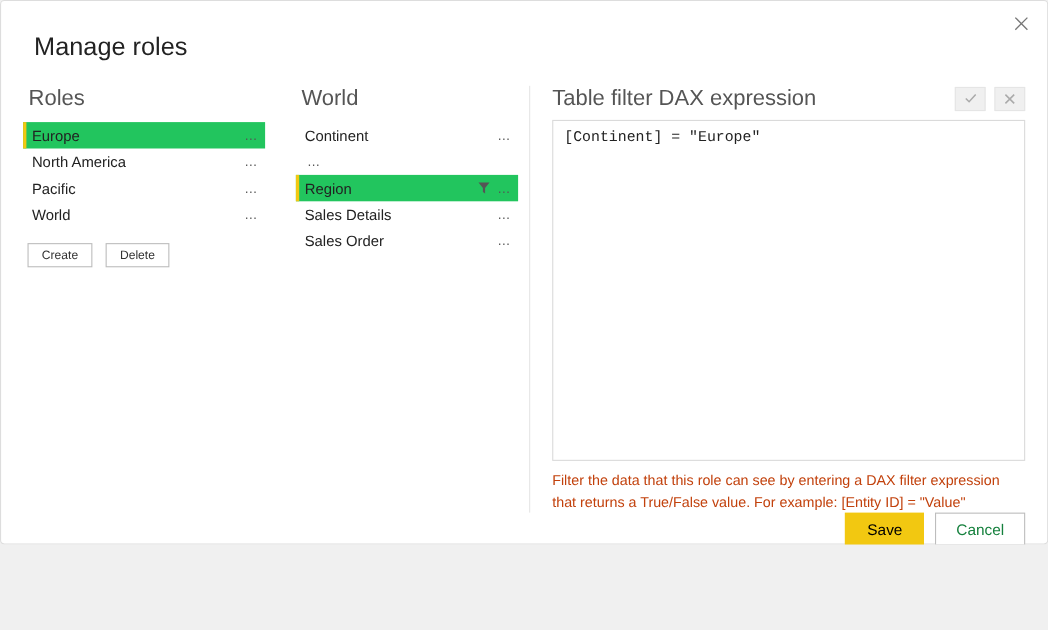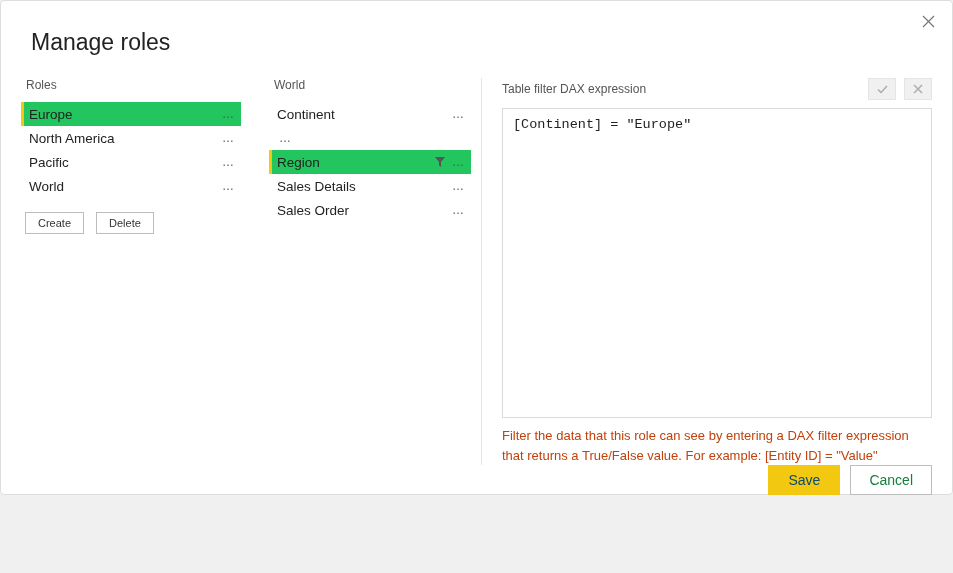--- a/index.html
+++ b/index.html
@@ -45,21 +45,21 @@
     gap: 0;
   }
   .col {
     display: flex;
     flex-direction: column;
   }
   .col-roles { width: 238px; padding-right: 18px; }
   .col-tables { width: 223px; padding-left: 10px; padding-right: 10px; border-right: 1px solid #e6e6e6; }
   .col-dax { flex: 1; padding-left: 20px; }
   .col-header {
-    font-size: 12px;
+    font-size: 20px;
     color: #555;
     font-weight: 400;
     margin: 0 0 10px 5px;
   }
   .list {
     display: flex;
     flex-direction: column;
   }
   .list-item {
     display: flex;
@@ -140,21 +140,21 @@
     display: flex;
     justify-content: flex-end;
     gap: 10px;
     margin-top: auto;
   }
   .btn-primary {
     background: #f2c811;
     border: none;
     padding: 6px 20px;
     font-size: 14px;
-    color: #0c4a6e;
+    color: #000000;
     cursor: pointer;
   }
   .btn-cancel {
     background: #fff;
     border: 1px solid #bdbdbd;
     padding: 6px 18px;
     font-size: 14px;
     color: #15803d;
     cursor: pointer;
   }

